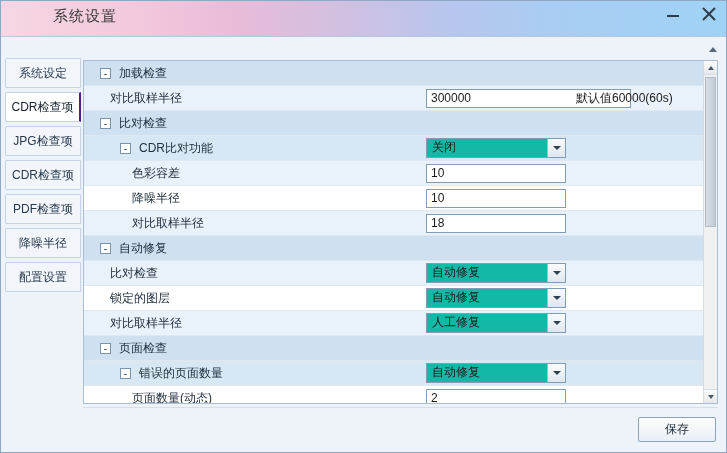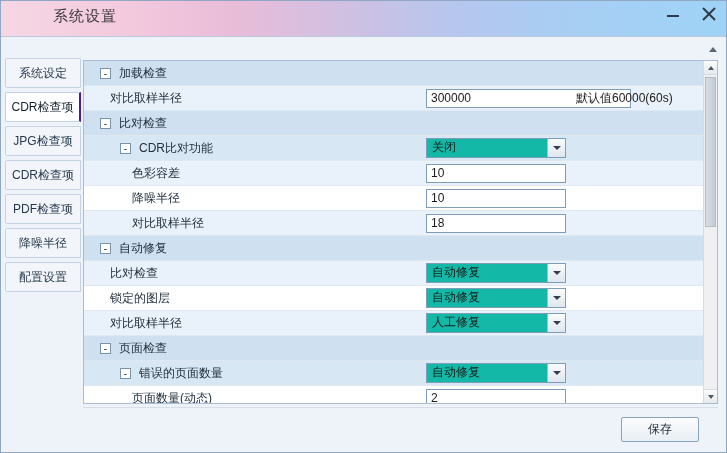--- a/index.html
+++ b/index.html
@@ -246,21 +246,21 @@
     position: absolute;
     right: 6px; top: 4px;
     width: 14px; height: 14px;
     display:flex;align-items:center;justify-content:center;
   }
   .corner-arrow i {
     width:0;height:0;border-left:4px solid transparent;border-right:4px solid transparent;border-bottom:5px solid #5b6875;
   }
   .save-btn {
     position: absolute;
-    right: 27px; bottom: 10px;
+    right: 10px; bottom: 10px;
     width: 78px; height: 25px;
     background: linear-gradient(#fdfdfd,#e8eef5);
     border: 1px solid #8aa3bd;
     border-radius: 2px;
     color: #1d2a37;
     font-size: 12px;
     display: flex; align-items:center; justify-content:center;
     cursor: default;
   }
   .hline {

